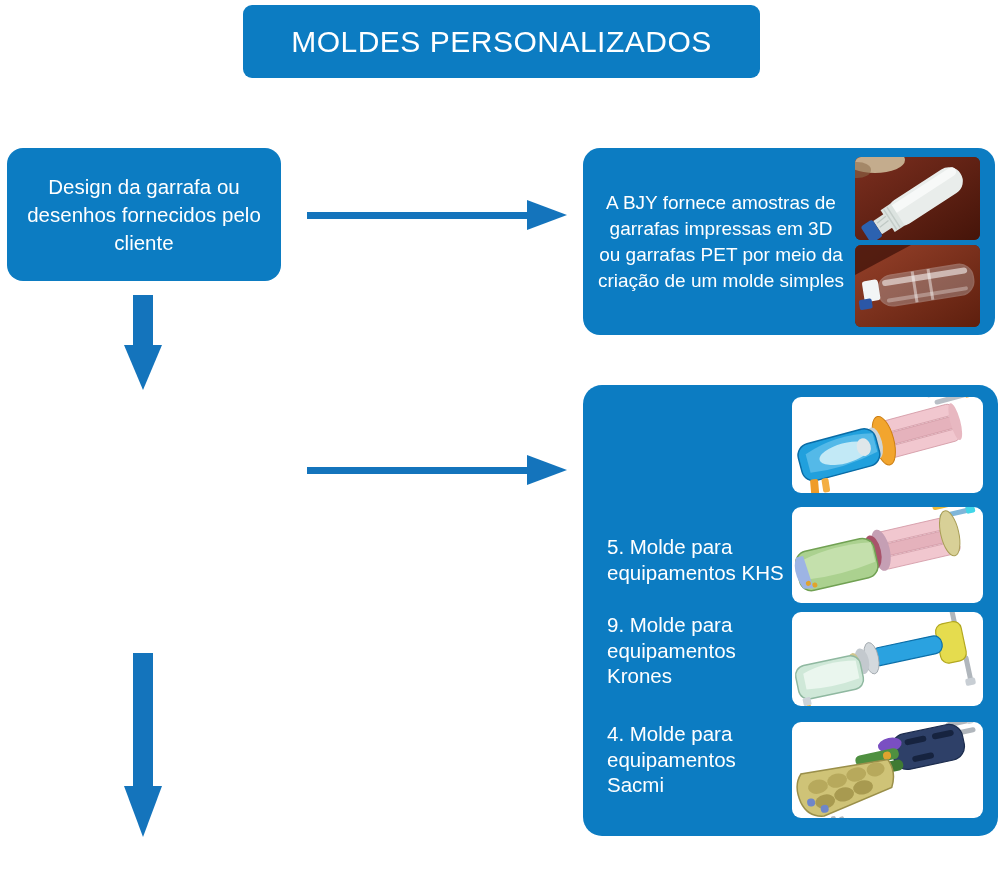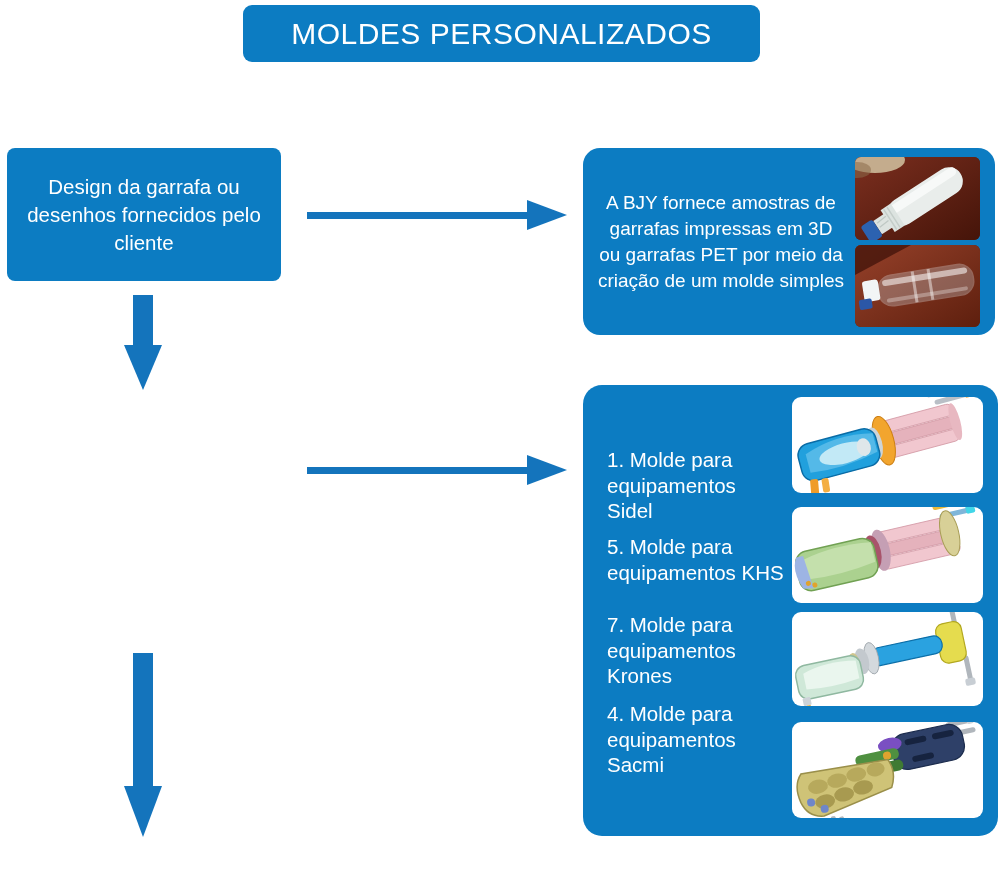--- a/index.html
+++ b/index.html
@@ -4,26 +4,26 @@
 <style>
   html,body{margin:0;padding:0;background:#ffffff;}
   .canvas{
     position:relative;width:1000px;height:873px;background:#ffffff;overflow:hidden;
     font-family:"Liberation Sans",sans-serif;
   }
   .bluebox{
     position:absolute;background:#0c7cc2;color:#ffffff;box-sizing:border-box;
   }
   .title{
-    left:243px;top:5px;width:517px;height:57px;border-radius:9px;
+    left:243px;top:5px;width:517px;height:73px;border-radius:9px;
     display:flex;align-items:center;justify-content:center;
     font-size:30px;letter-spacing:.5px;white-space:nowrap;
   }
   .stepbox{
-    width:274px;height:133px;border-radius:8px;
+    width:274px;height:133px;border-radius:16px;
     display:flex;align-items:center;justify-content:center;
     text-align:center;font-size:20.5px;line-height:28px;
   }
   .step1{left:7px;top:148px;}
   .step2{left:7px;top:403px;}
   .resultbox1{left:583px;top:148px;width:412px;height:187px;border-radius:17px;}
   .resultbox2{left:583px;top:385px;width:415px;height:451px;border-radius:19px;}
   .prelines{white-space:pre-line;}
   .r1text{
     position:absolute;left:2px;top:0;width:272px;height:100%;
@@ -43,21 +43,21 @@
   .card2{top:122px;height:96px;}
   .card3{top:227px;height:94px;}
   .card4{top:337px;height:96px;}
   .moldcard svg{display:block;width:100%;height:100%;}
   .molditem{
     position:absolute;left:24px;width:180px;font-size:20.5px;line-height:25.5px;color:#ffffff;text-align:left;
   }
   .item1{top:62px;}
   .item2{top:149px;}
   .item3{top:227px;}
-  .item4{top:316px;}
+  .item4{top:336px;}
   
   .arr{position:absolute;}
   .h-shaft{height:7px;background:#1474bc;}
   .h-head{width:0;height:0;border-top:15.5px solid transparent;border-bottom:15.5px solid transparent;border-left:40px solid #1474bc;}
   .v-shaft{width:20px;background:#1474bc;}
   .v-head{width:0;height:0;border-left:19px solid transparent;border-right:19px solid transparent;border-top-style:solid;border-top-color:#1474bc;}
   .hshaft1{left:307px;top:212px;width:222px;}
   .hhead1{left:527px;top:200px;}
   .hshaft2{left:307px;top:467px;width:222px;}
   .hhead2{left:527px;top:455px;}
@@ -138,25 +138,23 @@
           <rect x="74" y="26" width="3" height="31" fill="#ffffff" opacity="0.45"></rect>
           <rect x="8" y="28" width="16" height="21" rx="3" fill="#f2f5f6"></rect>
           <rect x="2" y="46" width="13" height="10" rx="2" fill="#2b57a7"></rect>
         </g>
       </svg>
     </div>
   </div>
 
   <div class="bluebox resultbox2">
 
-    <div class="molditem item1 prelines">1. Molde para
-equipamentos Sidel</div>
     <div class="molditem item2 prelines">5. Molde para
 equipamentos KHS</div>
-    <div class="molditem item3 prelines">7. Molde para
+    <div class="molditem item3 prelines">9. Molde para
 equipamentos
 Krones</div>
     <div class="molditem item4 prelines">4. Molde para
 equipamentos
 Sacmi</div>
 
     <div class="moldcard card1">
       <svg viewBox="0 0 191 96">
         <g transform="rotate(-15 95 48)">
           <rect x="146" y="8" width="34" height="5" rx="2.5" fill="#b9bfc6"></rect>

